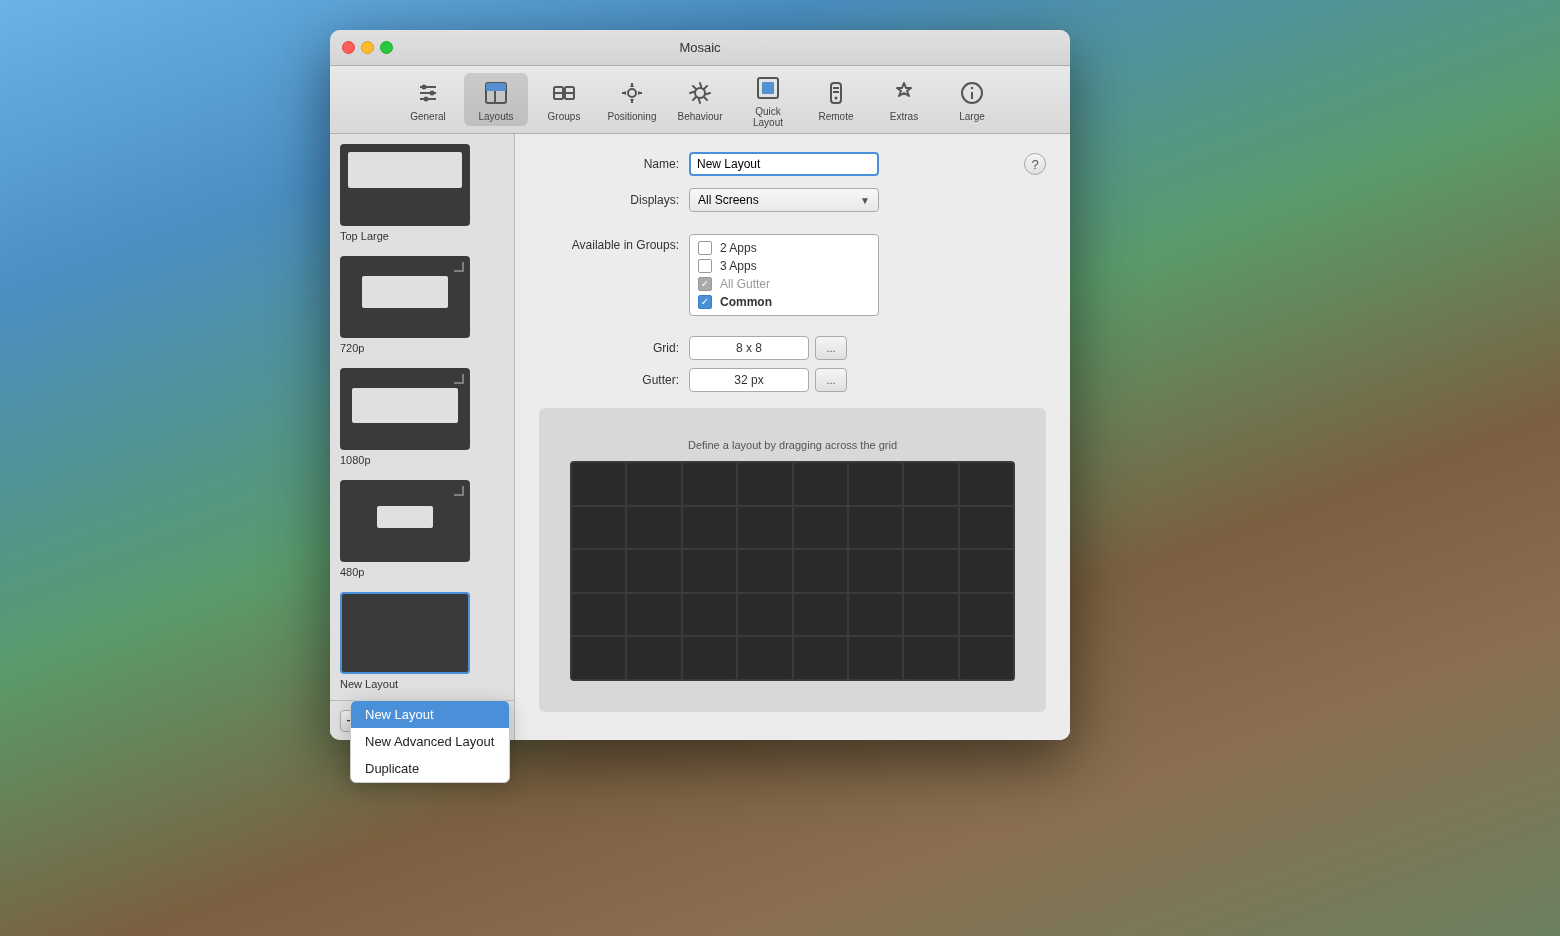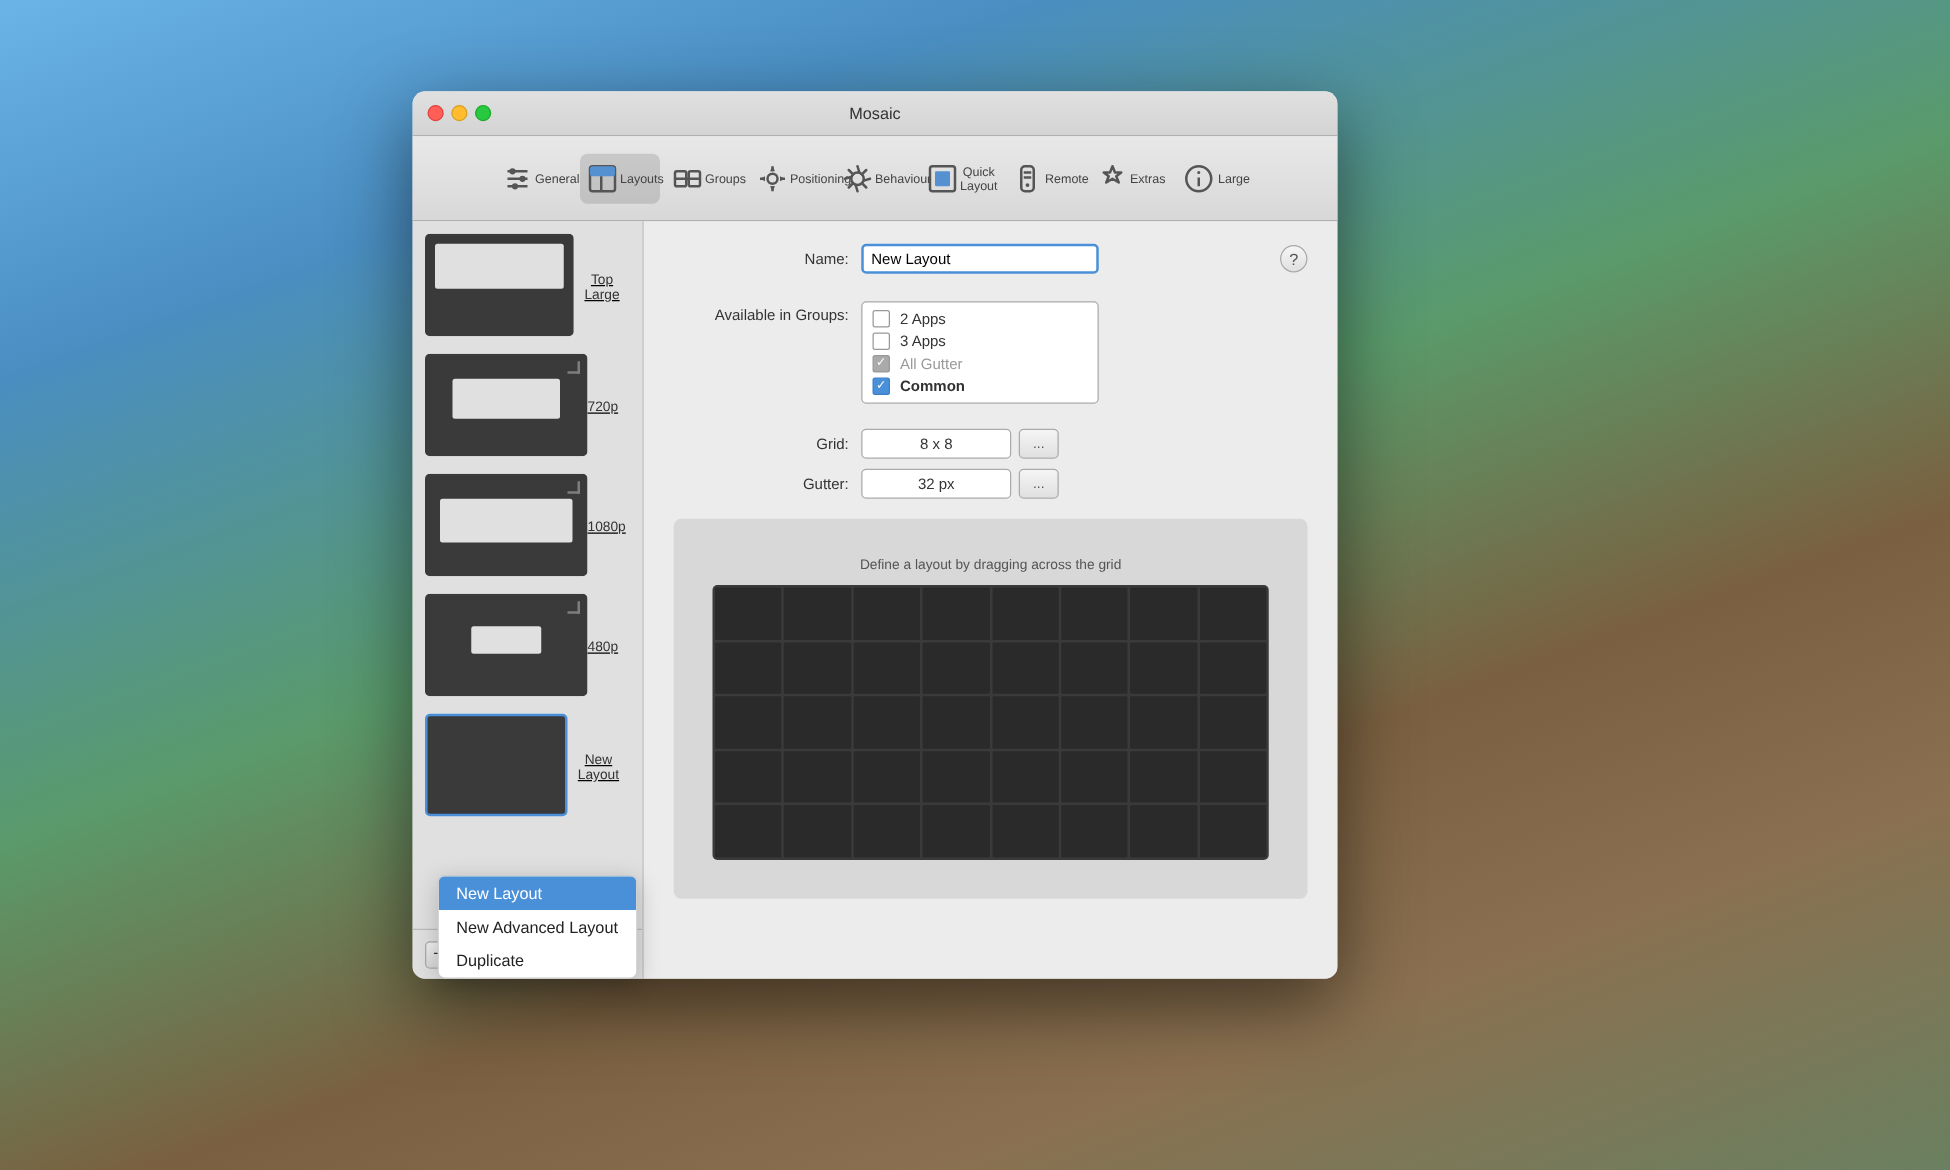--- a/index.html
+++ b/index.html
@@ -21,21 +21,20 @@
       left: 330px;
       top: 30px;
       width: 740px;
       height: 710px;
       background: #ececec;
       border-radius: 10px;
       box-shadow: 0 20px 60px rgba(0,0,0,0.5);
       display: flex;
       flex-direction: column;
       overflow: hidden;
-      margin-top: 43px;
     }
     
     .titlebar {
       height: 36px;
       background: linear-gradient(180deg, #e0e0e0, #d4d4d4);
       border-bottom: 1px solid #b0b0b0;
       display: flex;
       align-items: center;
       padding: 0 12px;
       position: relative;
@@ -69,26 +68,27 @@
       background: linear-gradient(180deg, #e8e8e8, #d8d8d8);
       border-bottom: 1px solid #b0b0b0;
       display: flex;
       align-items: center;
       justify-content: center;
       gap: 4px;
       padding: 0 10px;
     }
     .toolbar-item {
       display: flex;
-      flex-direction: row;
+      flex-direction: column;
       align-items: center;
       width: 64px;
       padding: 4px 4px;
       border-radius: 6px;
       cursor: pointer;
+      justify-content: flex-end;
     }
     .toolbar-item.active {
       background: rgba(0,0,0,0.12);
     }
     .toolbar-icon {
       width: 32px;
       height: 32px;
       display: flex;
       align-items: center;
       justify-content: center;
@@ -116,25 +116,24 @@
       flex-direction: column;
       overflow: hidden;
     }
     .sidebar-scroll {
       flex: 1;
       overflow-y: auto;
       padding: 10px 10px 0;
     }
     .layout-item {
       display: flex;
-      flex-direction: row;
-      align-items: center;
+      flex-direction: column;
+      align-items: flex-start;
       margin-bottom: 14px;
       cursor: pointer;
-      text-decoration: underline;
     }
     .layout-thumb {
       width: 130px;
       height: 82px;
       background: #3a3a3a;
       border-radius: 4px;
       position: relative;
       overflow: hidden;
       border: 2px solid transparent;
     }
@@ -626,20 +625,27 @@
 
       <div class="form-row">
         <span class="form-label">Name:</span>
         <input class="form-input" type="text" value="New Layout" style="">
         <div class="help-btn">
           <span>?</span>
         </div>
       </div>
 
 
+      <div class="form-row">
+        <span class="form-label">Displays:</span>
+        <div class="displays-select">
+          <span>All Screens</span>
+          <span class="select-arrow">▼</span>
+        </div>
+      </div>
 
       <div style="height: 10px;"></div>
 
       <div class="groups-section">
         <span class="groups-label">Available in Groups:</span>
         <div class="groups-box">
 
           <div class="group-row">
             <div class="group-checkbox"></div>
             <span class="group-name">2 Apps</span>

